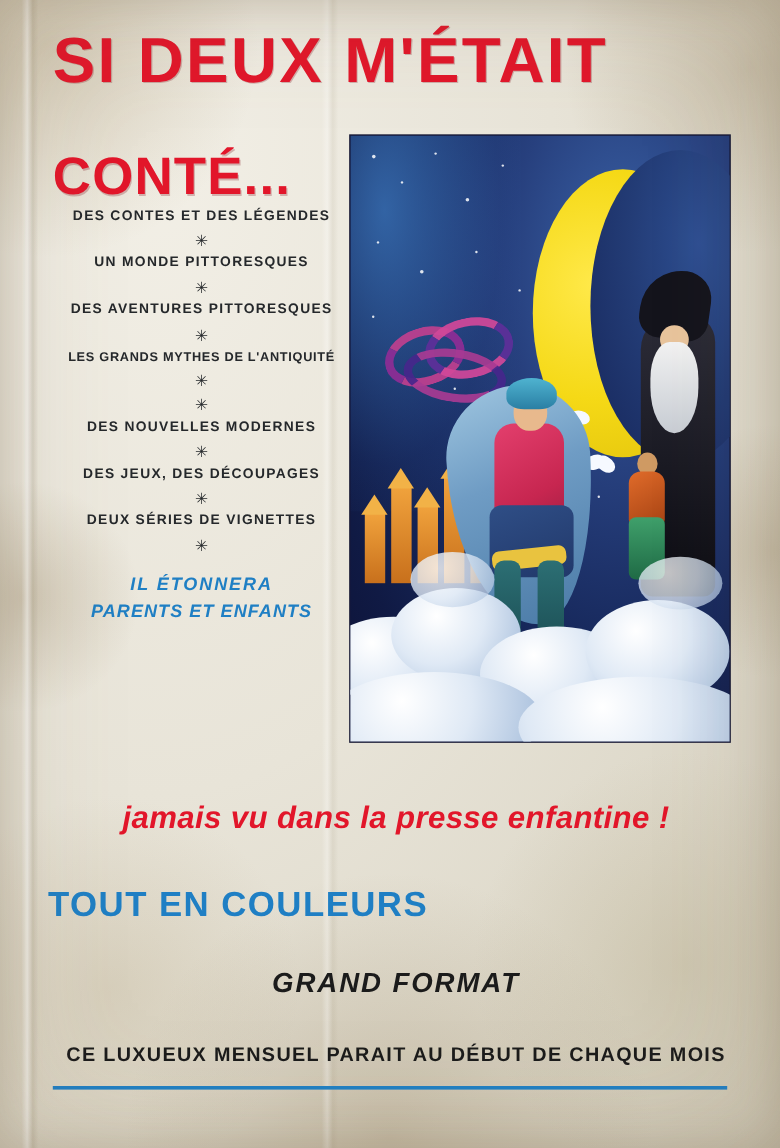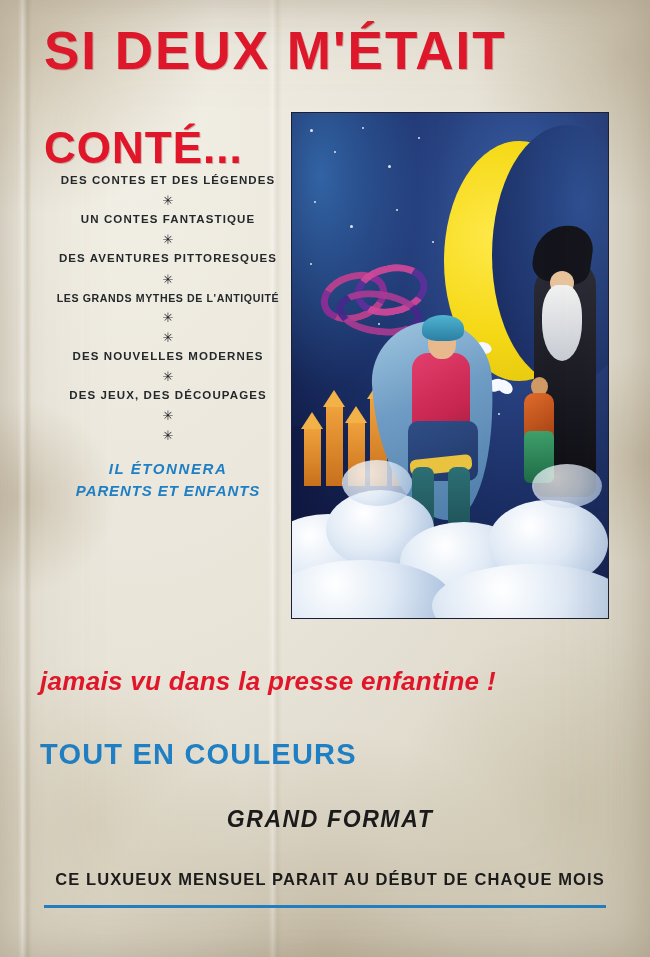--- a/index.html
+++ b/index.html
@@ -345,21 +345,21 @@
   .swirl .r1 { left: 0; top: 8px; width: 54px; height: 34px; border-color: #c0408f #8f2d96 #c0408f #8f2d96; transform: rotate(-18deg); }
   .swirl .r2 { left: 34px; top: 0; width: 60px; height: 36px; border-color: #d2489a #5e2f9a #d2489a #5e2f9a; transform: rotate(-12deg); }
   .swirl .r3 { left: 16px; top: 26px; width: 72px; height: 30px; border-color: #a83b93 #46278c #a83b93 #46278c; transform: rotate(8deg); }
 
   
   .line-jamais {
     position: absolute;
     left: 40px;
     top: 666px;
     width: 580px;
-    text-align: left;
+    text-align: center;
     font-family: "Liberation Sans", sans-serif;
     font-weight: bold;
     font-style: italic;
     font-size: 26px;
     color: #e2162a;
     letter-spacing: 0.3px;
     white-space: nowrap;
   }
   .line-couleurs {
     position: absolute;
@@ -421,31 +421,32 @@
 
   <div class="content">
 
     <div class="headline">SI DEUX M'ÉTAIT</div>
 
     <div class="headline2">CONTÉ...</div>
 
     <div class="list">
       <div class="list-item">DES CONTES ET DES LÉGENDES</div>
       <div class="star">✳</div>
-      <div class="list-item">UN CONTES FANTASTIQUE</div>
+      <div class="list-item">UN MONDE PITTORESQUES</div>
       <div class="star">✳</div>
       <div class="list-item">DES AVENTURES PITTORESQUES</div>
       <div class="star">✳</div>
       <div class="list-item small">LES GRANDS MYTHES DE L'ANTIQUITÉ</div>
       <div class="star">✳</div>
       <div class="star">✳</div>
       <div class="list-item">DES NOUVELLES MODERNES</div>
       <div class="star">✳</div>
       <div class="list-item">DES JEUX, DES DÉCOUPAGES</div>
       <div class="star">✳</div>
+      <div class="list-item">DEUX SÉRIES DE VIGNETTES</div>
       <div class="star">✳</div>
 
       <div class="tagline">
         <div>IL ÉTONNERA</div>
         <div class="l2">PARENTS ET ENFANTS</div>
       </div>
     </div>
 
     <div class="illus">
       <div class="sky"></div>

